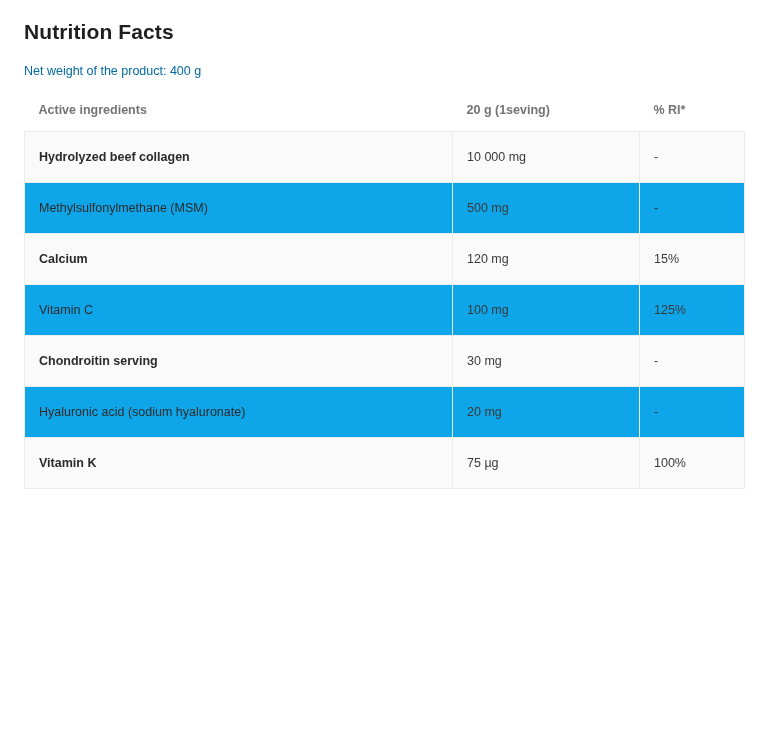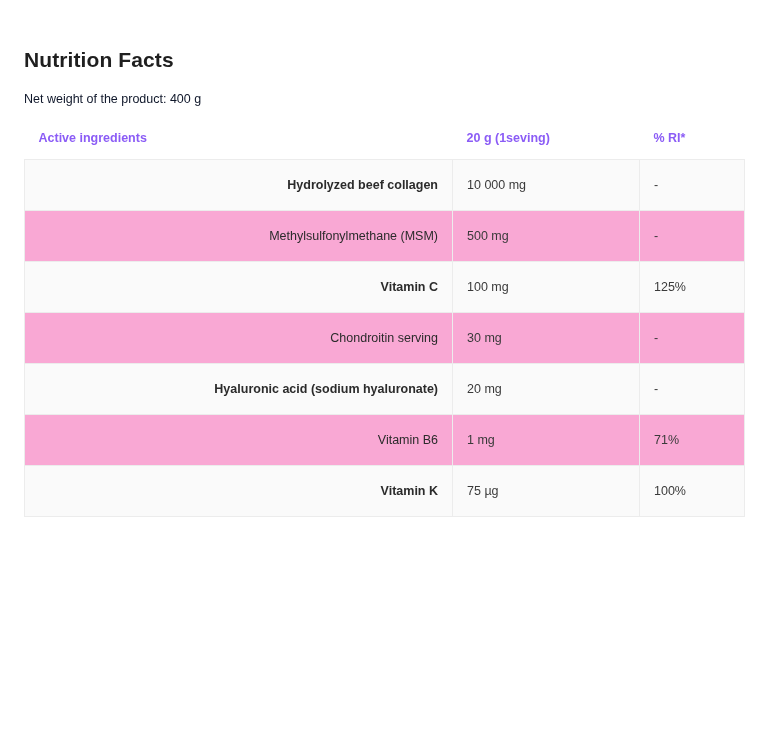--- a/index.html
+++ b/index.html
@@ -11,72 +11,70 @@
     width: 768px;
     height: 731px;
     font-family: "Liberation Sans", sans-serif;
     color: #2b2b2b;
     overflow: hidden;
   }
   .page {
     padding: 14px 39px 0 24px;
     box-sizing: border-box;
     width: 660px;
-    margin-top: 28px;
   }
   .title {
     font-size: 21px;
     font-weight: bold;
     color: #1f1f1f;
     margin: 6px 0 18px 0;
     letter-spacing: 0.1px;
   }
   .meta {
     font-size: 12.5px;
-    color: #0f172a;
+    color: #0369a1;
     line-height: 19px;
     margin-bottom: 14px;
   }
   .meta div {
     margin: 0;
   }
   table.nutrition {
     border-collapse: collapse;
     width: 720px;
     table-layout: fixed;
     font-size: 12.5px;
   }
   table.nutrition col.c1 { width: 428px; }
   table.nutrition col.c2 { width: 187px; }
   table.nutrition col.c3 { width: 105px; }
 
   table.nutrition thead th {
     text-align: left;
     font-weight: bold;
-    color: #8b5cf6;
+    color: #737373;
     font-size: 12.5px;
     padding: 8px 14px 14px 14px;
     border: none;
     background: #ffffff;
   }
   table.nutrition tbody td {
     border: 1px solid #ececec;
     padding: 0 14px;
     height: 50px;
     color: #3a3a3a;
     vertical-align: middle;
     font-size: 12.5px;
-    background: #f9a8d4;
+    background: #0ea5e9;
   }
   table.nutrition tbody tr:nth-child(odd) td {
     background: #fafafa;
   }
   table.nutrition tbody td.name {
     color: #2b2b2b;
-    text-align: right;
   }
   table.nutrition tbody tr:nth-child(odd) td.name {
     font-weight: bold;
   }
   .dash {
     color: #3a3a3a;
   }
 </style>
 </head>
 <body>
@@ -106,39 +104,39 @@
         <td class="name">Hydrolyzed beef collagen</td>
         <td>10 000 mg</td>
         <td class="dash">-</td>
       </tr>
       <tr>
         <td class="name">Methylsulfonylmethane (MSM)</td>
         <td>500 mg</td>
         <td class="dash">-</td>
       </tr>
       <tr>
+        <td class="name">Calcium</td>
+        <td>120 mg</td>
+        <td>15%</td>
+      </tr>
+      <tr>
         <td class="name">Vitamin C</td>
         <td>100 mg</td>
         <td>125%</td>
       </tr>
       <tr>
         <td class="name">Chondroitin serving</td>
         <td>30 mg</td>
         <td class="dash">-</td>
       </tr>
       <tr>
         <td class="name">Hyaluronic acid (sodium hyaluronate)</td>
         <td>20 mg</td>
         <td class="dash">-</td>
       </tr>
       <tr>
-        <td class="name">Vitamin B6</td>
-        <td>1 mg</td>
-        <td>71%</td>
-      </tr>
-      <tr>
         <td class="name">Vitamin K</td>
         <td>75 µg</td>
         <td>100%</td>
       </tr>
     </tbody>
   </table>
 </div>
 
 </body></html>

